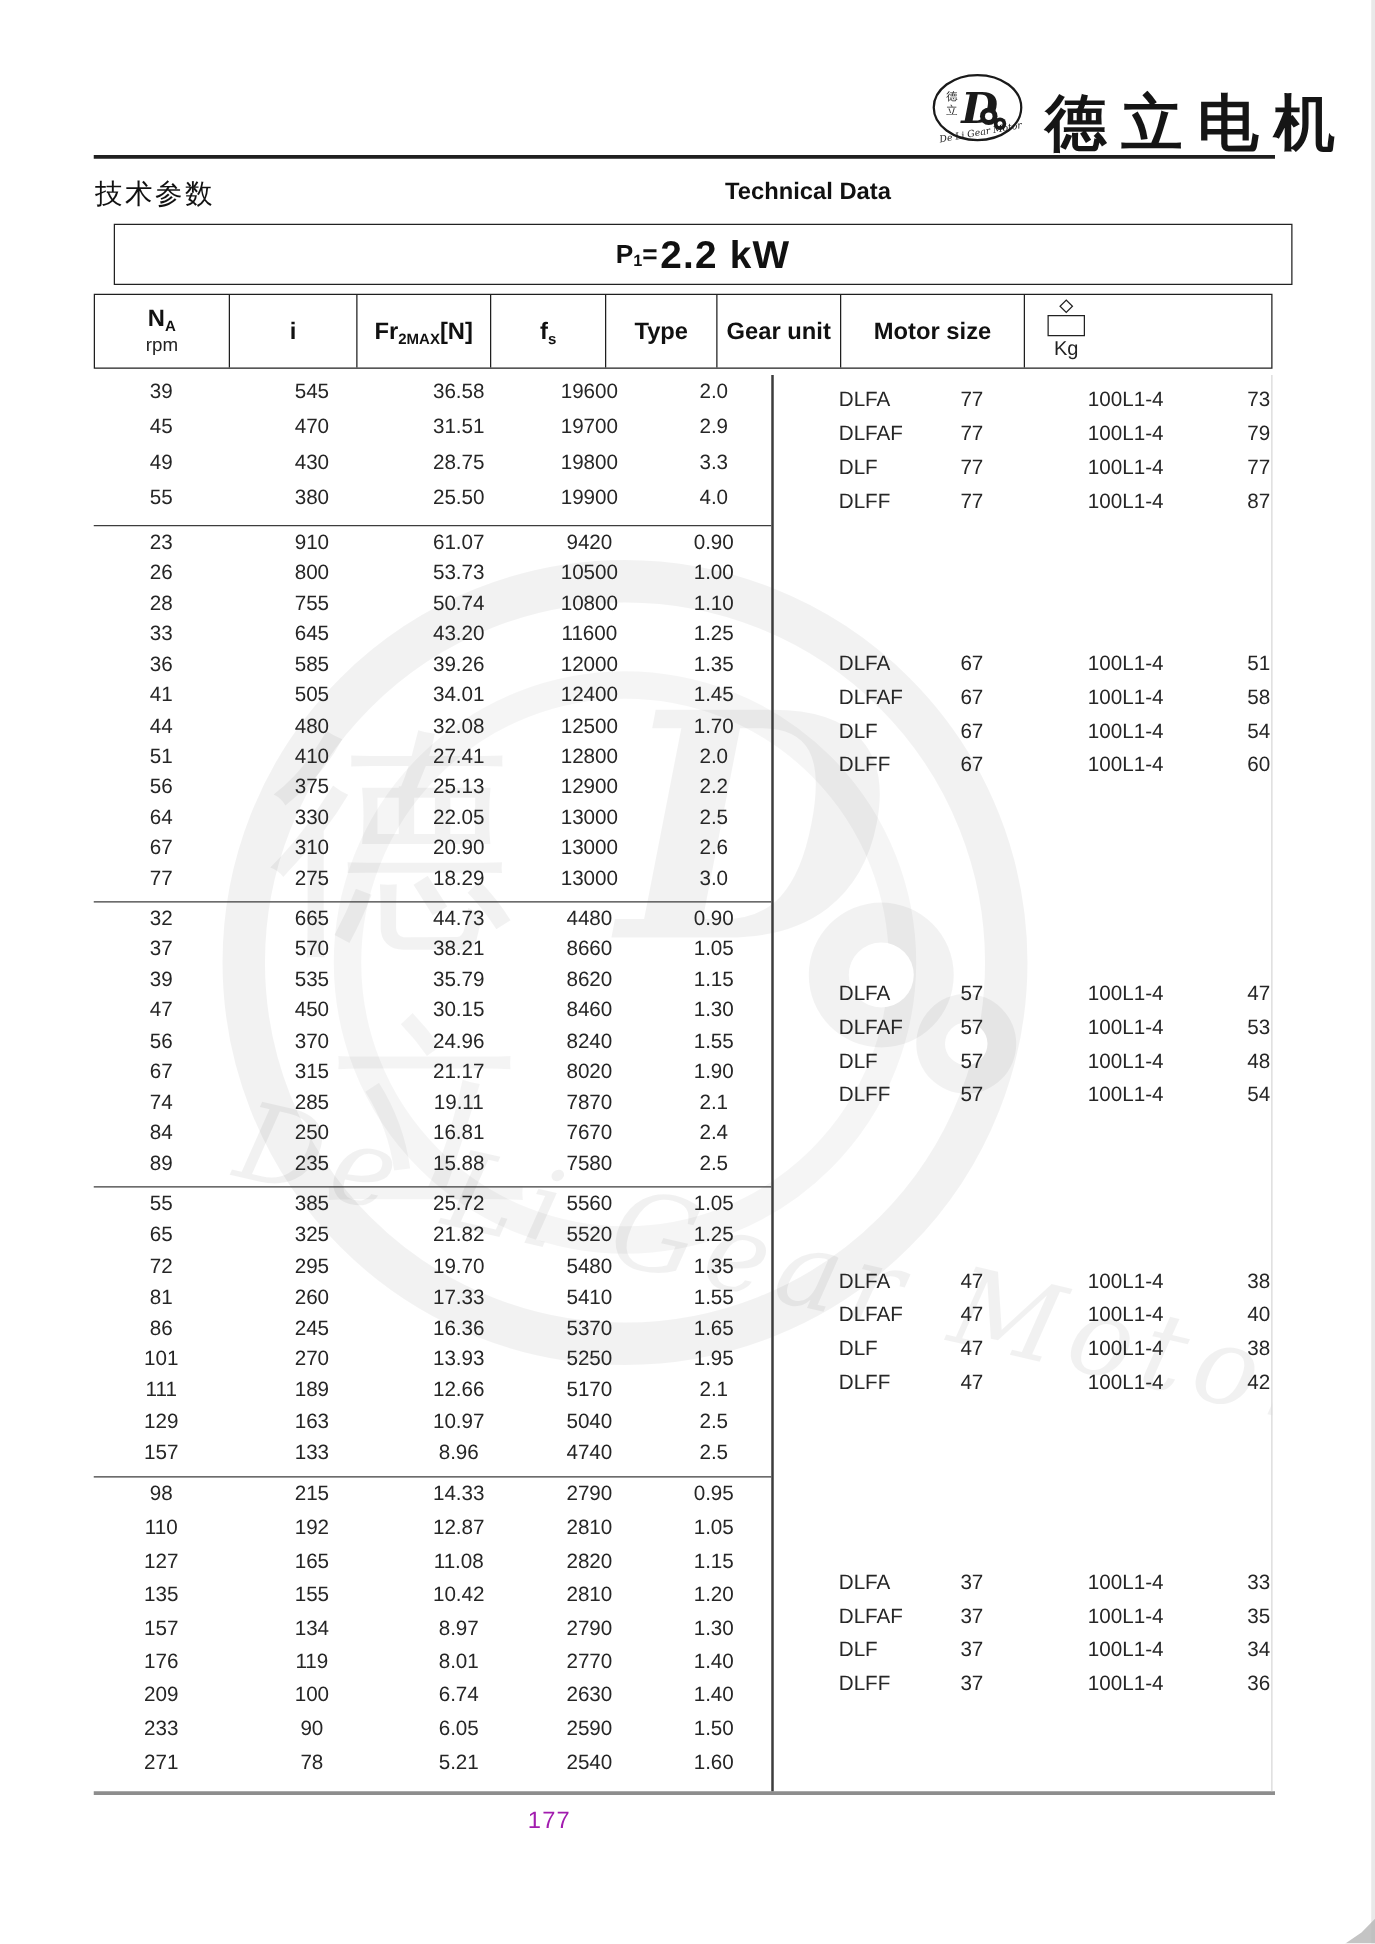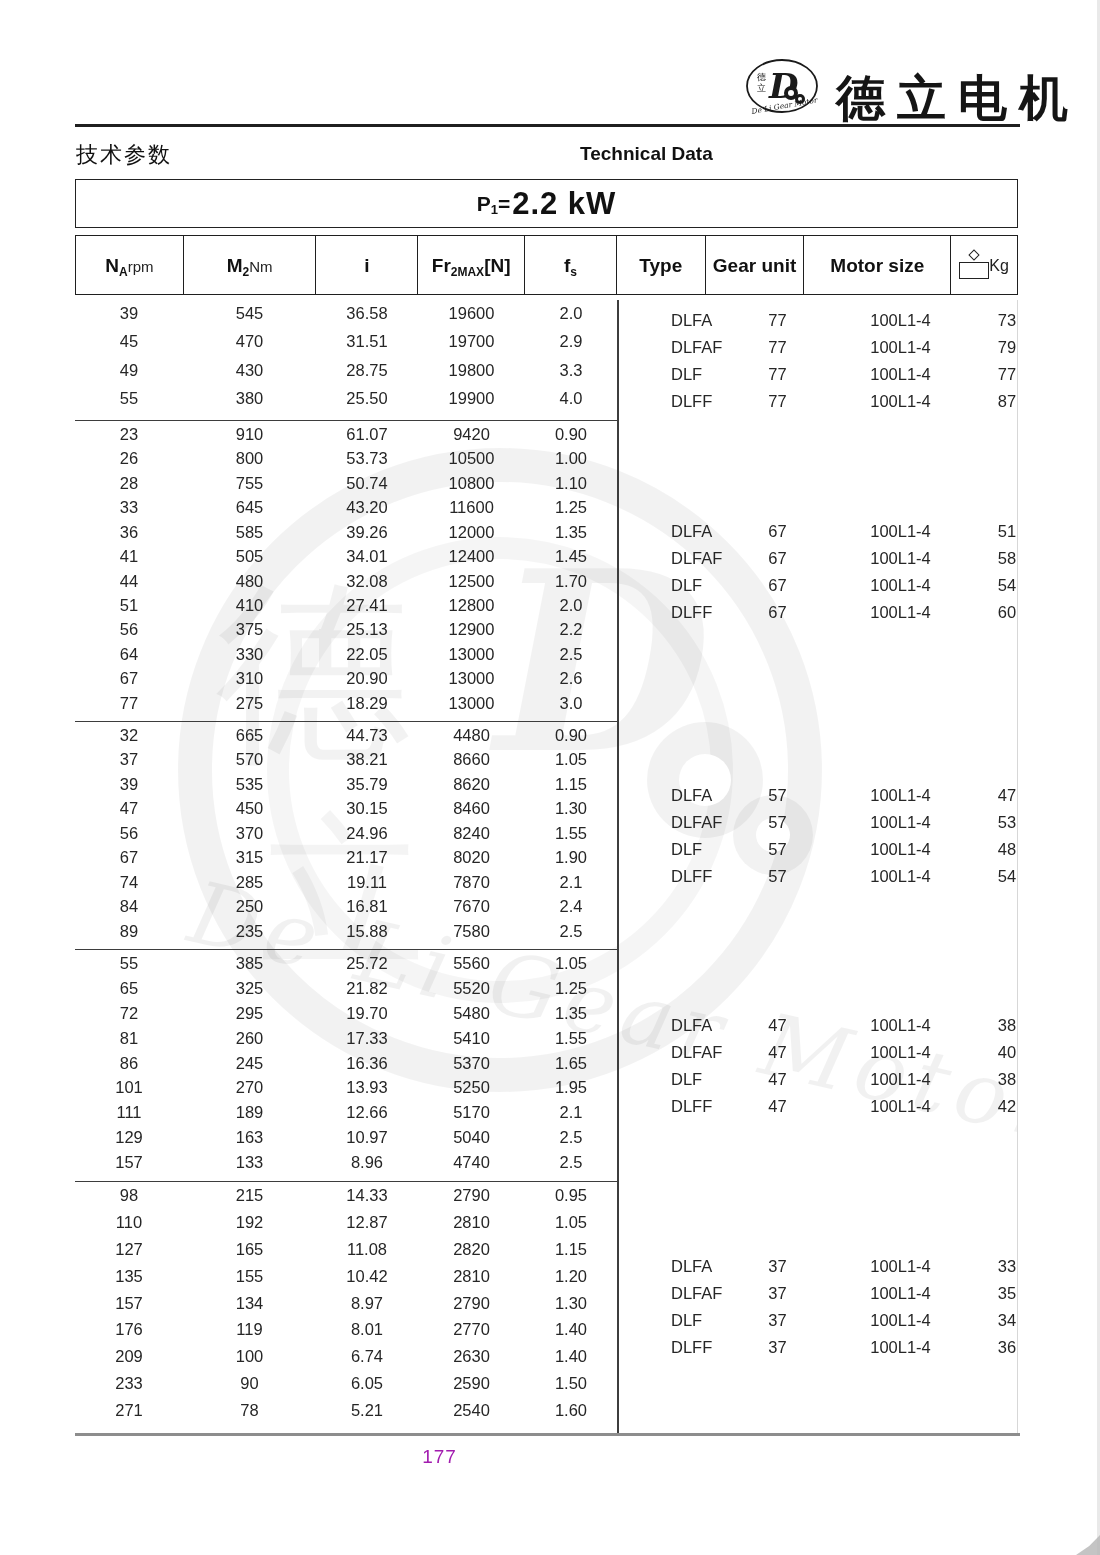--- a/index.html
+++ b/index.html
@@ -10,30 +10,30 @@
   .brand-logo{position:absolute;left:744px;top:58px;width:78px;height:62px;}
   .brand-name{position:absolute;left:836px;top:66px;width:190px;height:52px;
               font-family:"DejaVu Serif",serif;font-weight:bold;font-size:49px;
               letter-spacing:12px;color:#151515;white-space:nowrap;}
   .top-rule{position:absolute;left:75px;top:124px;width:945px;height:2.5px;background:#1f1f1f;}
 
   .title-cn{position:absolute;left:76px;top:140px;font-size:22px;font-weight:normal;color:#111;letter-spacing:2px;}
   .title-en{position:absolute;left:580px;top:143px;font-size:19px;font-weight:bold;color:#111;}
 
   
-  .power-box{position:absolute;left:75px;top:179px;width:943px;height:49px;border:1.4px solid #222;
+  .power-box{position:absolute;left:91px;top:179px;width:943px;height:49px;border:1.4px solid #222;
              box-sizing:border-box;display:flex;align-items:center;justify-content:center;background:#fff;}
   .p-small{font-weight:bold;font-size:21px;color:#111;}
   .p-small .psub{font-size:13px;position:relative;top:3px;}
   .p-big{font-weight:bold;font-size:31px;color:#111;margin-left:2px;letter-spacing:1px;}
 
   
   .hrow{position:absolute;left:75px;top:235px;width:943px;height:60px;border:1.5px solid #1f1f1f;
         box-sizing:border-box;display:flex;background:#fff;}
-  .hcell{box-sizing:border-box;border-right:1.4px solid #1f1f1f;display:flex;flex-direction:row;
+  .hcell{box-sizing:border-box;border-right:1.4px solid #1f1f1f;display:flex;flex-direction:column;
          align-items:center;justify-content:center;flex-shrink:1;}
   .hcell:last-child{border-right:none;}
   .w0{width:108px}.w1{width:133px}.w2{width:102px}.w3{width:107px}.w4{width:92px}
   .w5{width:89px}.w6{width:99px}.w7{width:147px}.w8{width:66px}
   .hmain{font-weight:bold;font-size:19px;color:#111;line-height:1;}
   .hsub{font-size:12px;font-weight:bold;position:relative;top:4px;}
   .hunit{font-size:15px;color:#222;margin-top:3px;}
   .kg-icon{display:flex;flex-direction:column;align-items:center;}
   .kg-diamond{width:6px;height:6px;border:1.2px solid #222;transform:rotate(45deg);margin-bottom:3px;background:#fff;}
   .kg-box{width:28px;height:15px;border:1.7px solid #222;background:#fff;}
@@ -98,24 +98,20 @@
 
   <div class="power-box">
     <span class="p-small"><span>P</span><span class="psub">1</span><span>=</span></span>
     <span class="p-big">2.2 kW</span>
   </div>
 
   <div class="hrow">
     <div class="hcell w0">
       <div class="hmain"><span>N</span><span class="hsub">A</span></div>
       <div class="hunit">rpm</div>
-    </div>
-    <div class="hcell w1">
-      <div class="hmain"><span>M</span><span class="hsub">2</span></div>
-      <div class="hunit">Nm</div>
     </div>
     <div class="hcell w2">
       <div class="hmain">i</div>
     </div>
     <div class="hcell w3">
       <div class="hmain"><span>Fr</span><span class="hsub">2MAX</span><span>[N]</span></div>
     </div>
     <div class="hcell w4">
       <div class="hmain"><span>f</span><span class="hsub">s</span></div>
     </div>

